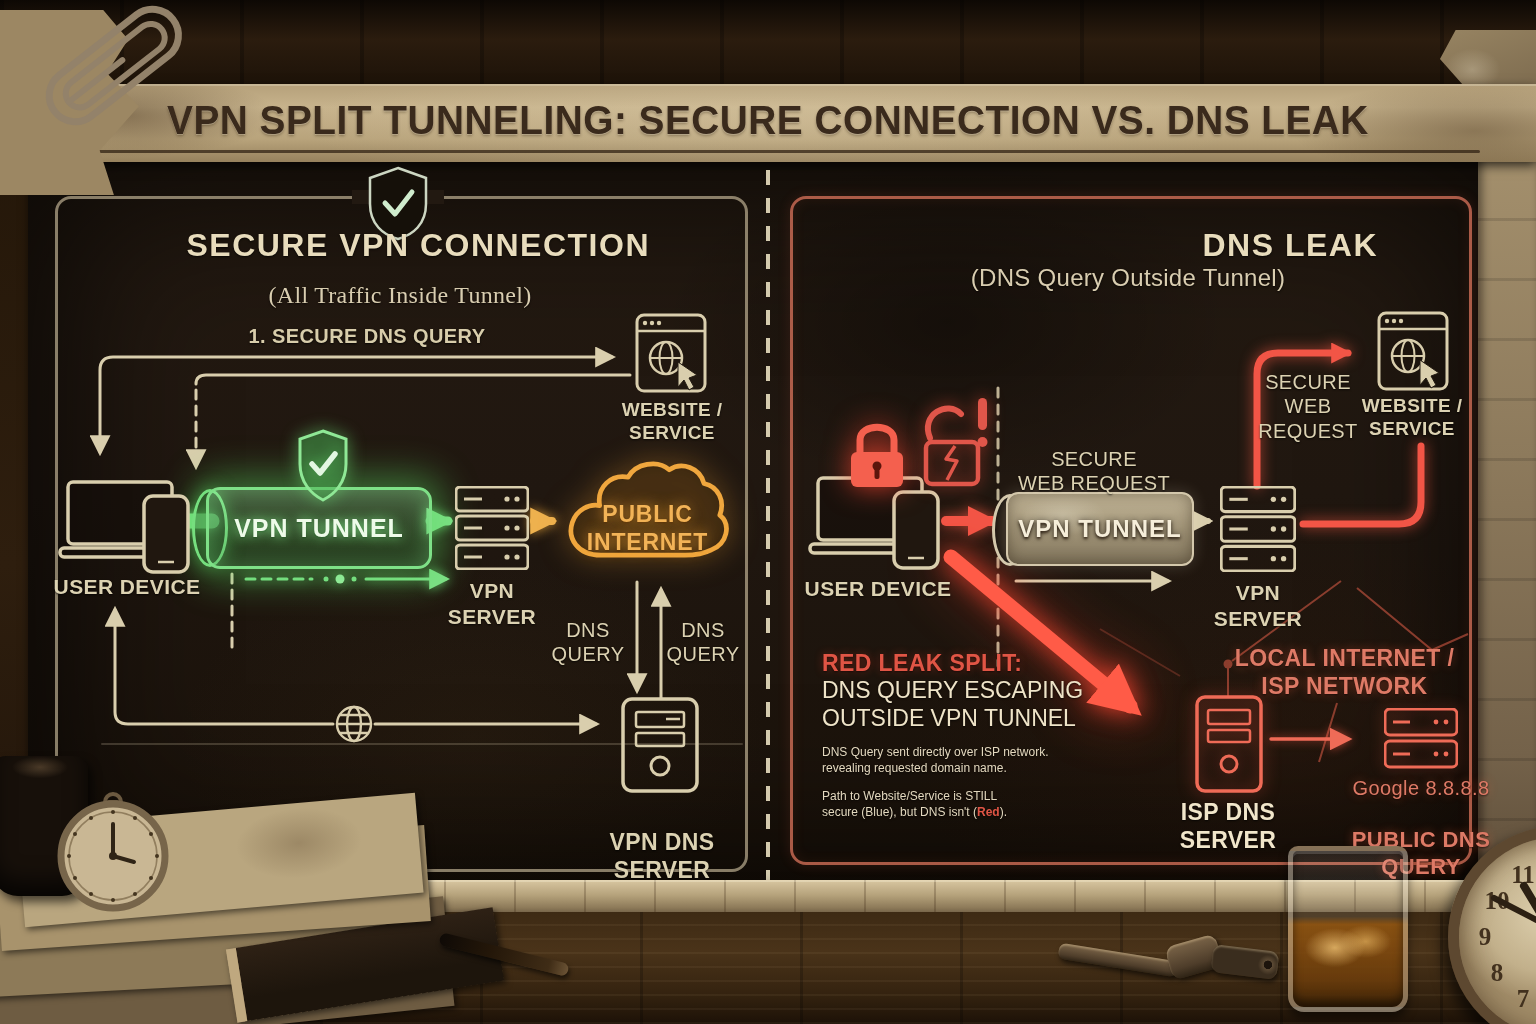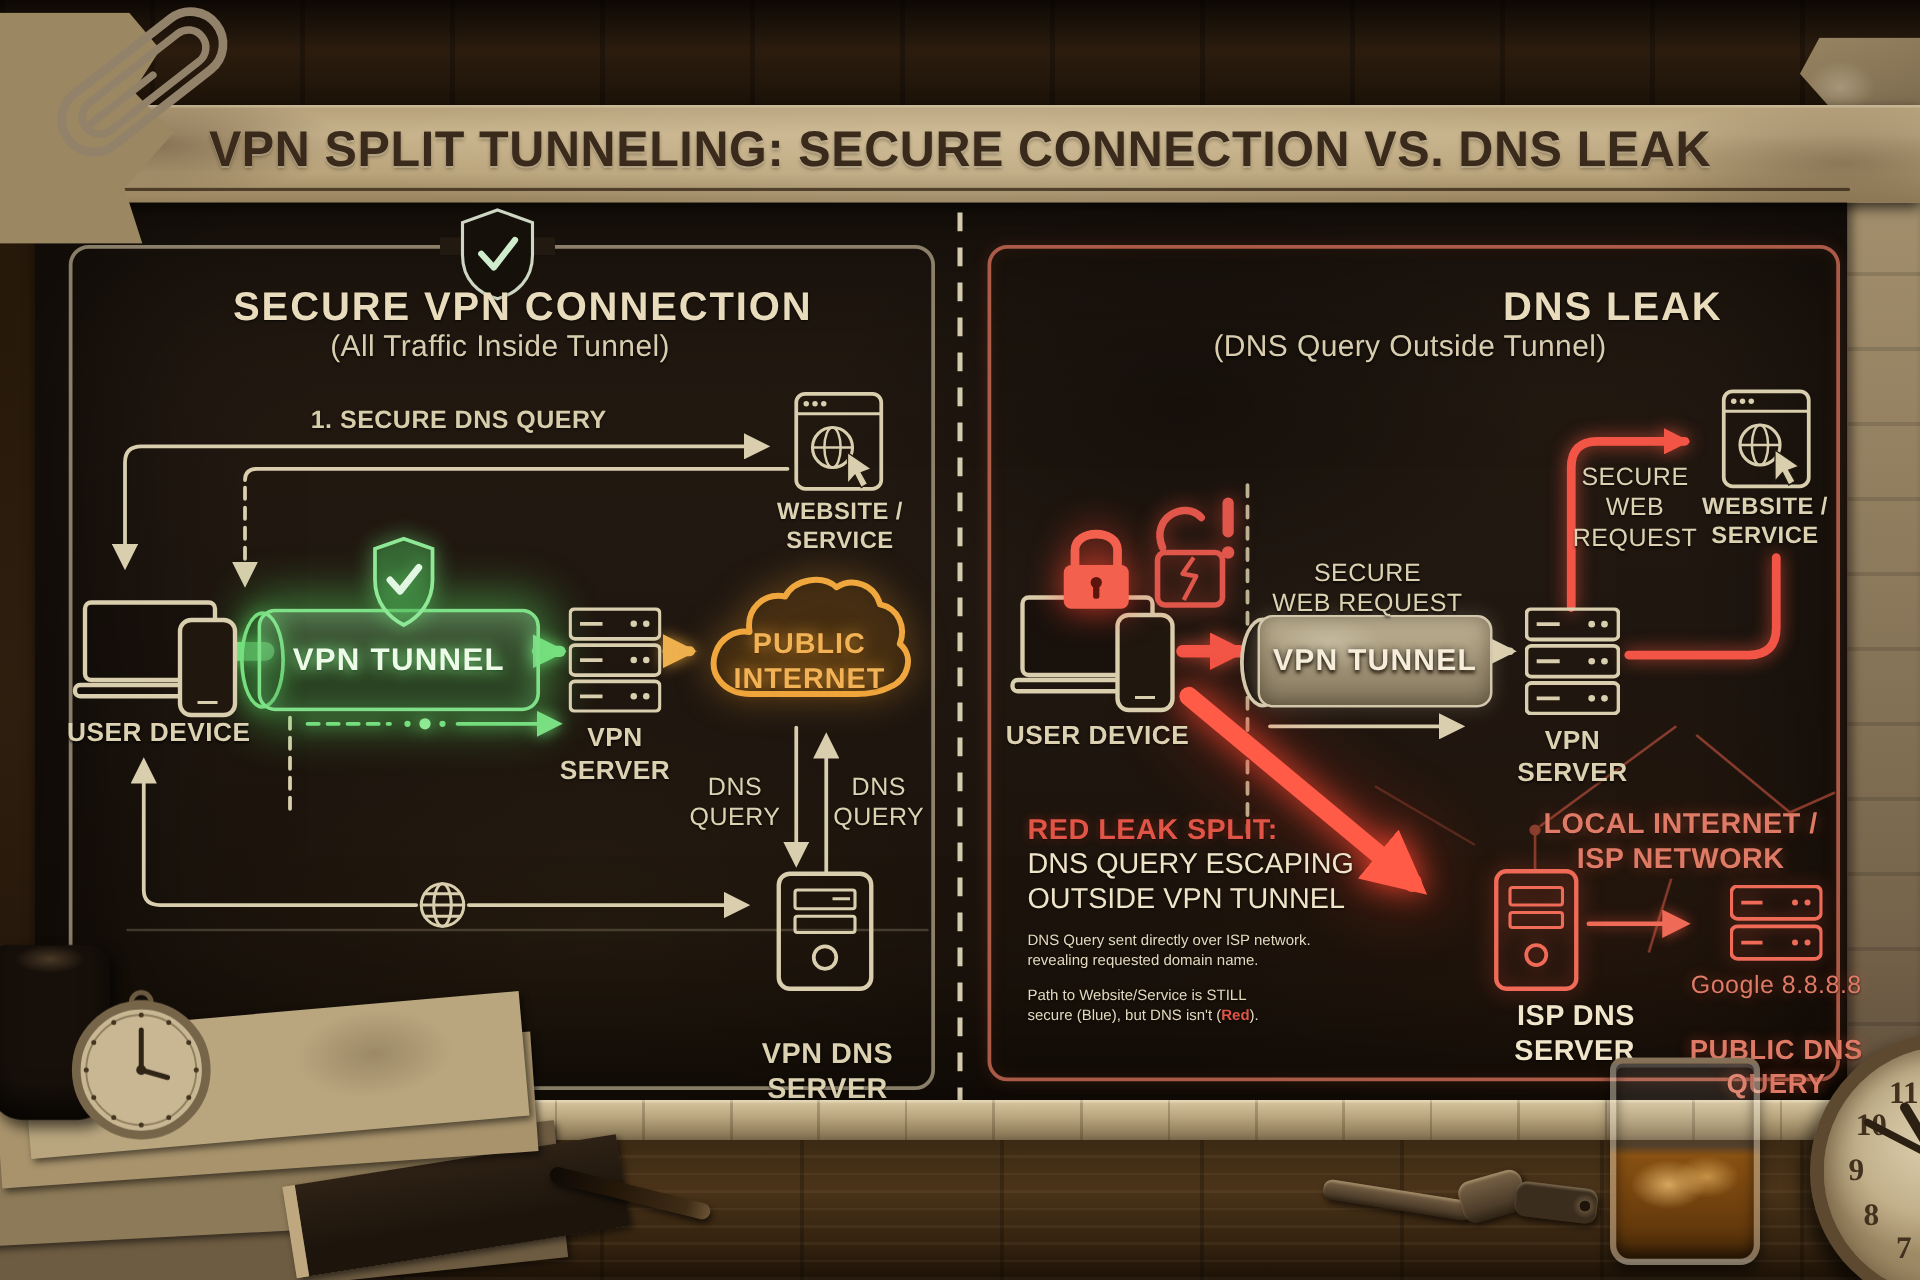--- a/index.html
+++ b/index.html
@@ -58,21 +58,21 @@
     background:#2b2118;box-shadow:inset 0 0 10px rgba(0,0,0,.7);}
   
   .lbl{position:absolute;font-weight:bold;color:#dcd2b2;text-align:center;white-space:pre-line;
     line-height:1.22;letter-spacing:.4px;text-shadow:0 1px 2px rgba(0,0,0,.7);}
   .sz19{font-size:19px;} .sz20{font-size:20px;} .sz21{font-size:21px;} .sz23{font-size:23px;}
   .route{font-size:20px;color:#d8cdab;}
   .heading{font-size:32px;letter-spacing:1.5px;color:#e8dcbc;text-align:right;}
   .subheading{font-size:24px;font-weight:normal;color:#d9cdb0;letter-spacing:.3px;}
   .orange{color:#f2b357;text-shadow:0 0 14px rgba(240,160,50,.9),0 1px 2px rgba(60,30,0,.8);}
   .salmon{color:#de7a66;text-shadow:0 0 10px rgba(230,90,60,.45),0 1px 2px rgba(0,0,0,.7);}
-  .cream-strong{color:#f1e6ca;text-align:right;}
+  .cream-strong{color:#f1e6ca;}
   
   #callout{left:822px;top:650px;width:390px;text-align:left;}
   .co-accent{font-size:23px;font-weight:bold;color:#e05545;letter-spacing:.4px;
     text-shadow:0 0 8px rgba(220,60,40,.4),0 1px 2px rgba(0,0,0,.7);}
   .co-head{font-size:23px;font-weight:normal;color:#efe4c8;line-height:1.2;white-space:pre-line;
     text-shadow:0 1px 2px rgba(0,0,0,.7);}
   .co-body{font-size:12px;color:#e4d9bf;line-height:1.3;margin-top:13px;white-space:pre-line;
     text-shadow:0 1px 2px rgba(0,0,0,.7);}
   .red-word{color:#e05545;font-weight:bold;}
   
@@ -354,21 +354,21 @@
   </svg>
   <svg class="abs" style="left:914px;top:392px;filter:drop-shadow(0 0 8px rgba(255,80,60,.6));" width="88" height="106" viewBox="0 0 88 106">
     <rect x="64" y="6" width="9" height="32" rx="4.5" fill="#e0564a"></rect>
     <circle cx="68.5" cy="50" r="5" fill="#e0564a"></circle>
     <path d="M16,46 C6,22 34,8 47,22" stroke="#e0564a" stroke-width="6" fill="none" stroke-linecap="round"></path>
     <rect x="12" y="50" width="52" height="42" rx="6" stroke="#e0564a" stroke-width="4.5" fill="none"></rect>
     <polyline points="41,54 32,67 43,69 33,88" stroke="#e0564a" stroke-width="3.5" fill="none" stroke-linejoin="round"></polyline>
   </svg>
 
   <div class="lbl heading" style="left:150px;top:226px;width:500px;">SECURE VPN CONNECTION</div>
-  <div class="lbl subheading" style="left:150px;top:263px;width:500px;">(All Traffic Inside Tunnel)</div>
+  <div class="lbl subheading" style="left:150px;top:281px;width:500px;font-family:Liberation Serif, serif;">(All Traffic Inside Tunnel)</div>
   <div class="lbl heading" style="left:878px;top:226px;width:500px;">DNS LEAK</div>
   <div class="lbl subheading" style="left:878px;top:263px;width:500px;">(DNS Query Outside Tunnel)</div>
 
   <div class="lbl route" style="left:202px;top:324px;width:330px;">1. SECURE DNS QUERY</div>
 
   <div class="lbl sz19" style="left:597px;top:398px;width:150px;">WEBSITE /
 SERVICE</div>
   <div class="lbl sz21" style="left:37px;top:574px;width:180px;">USER DEVICE</div>
   <div class="lbl sz21" style="left:432px;top:578px;width:120px;">VPN
 SERVER</div>

